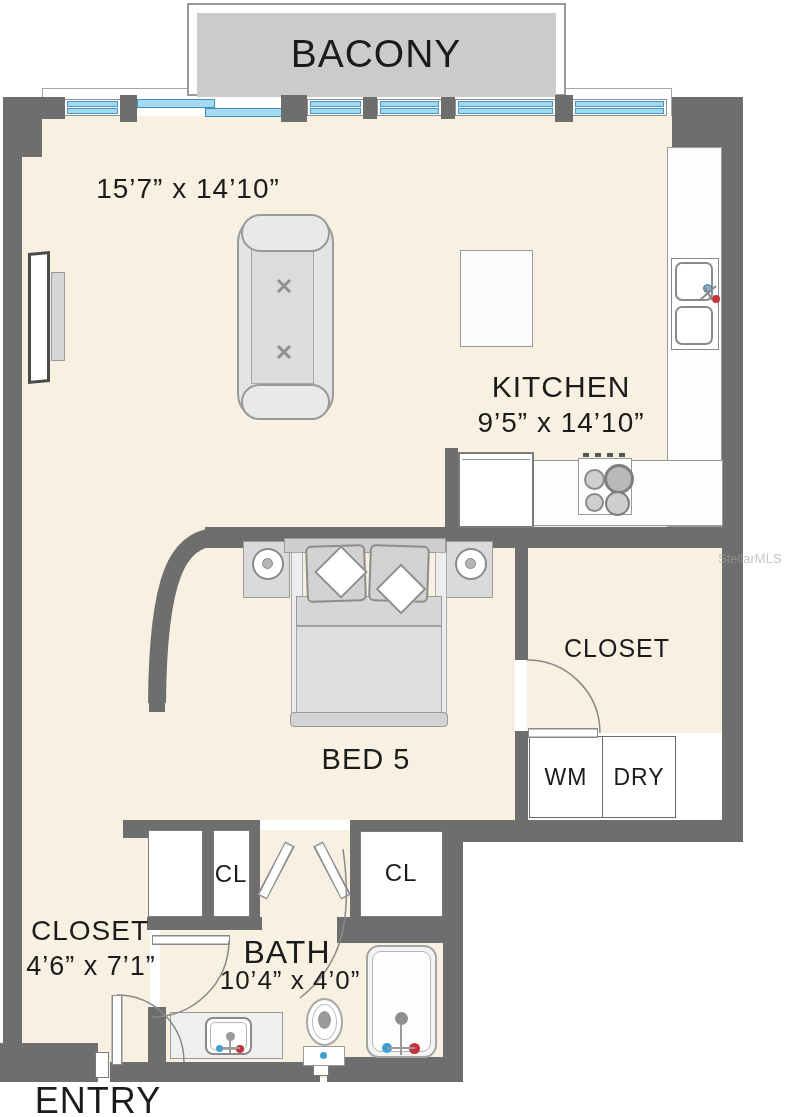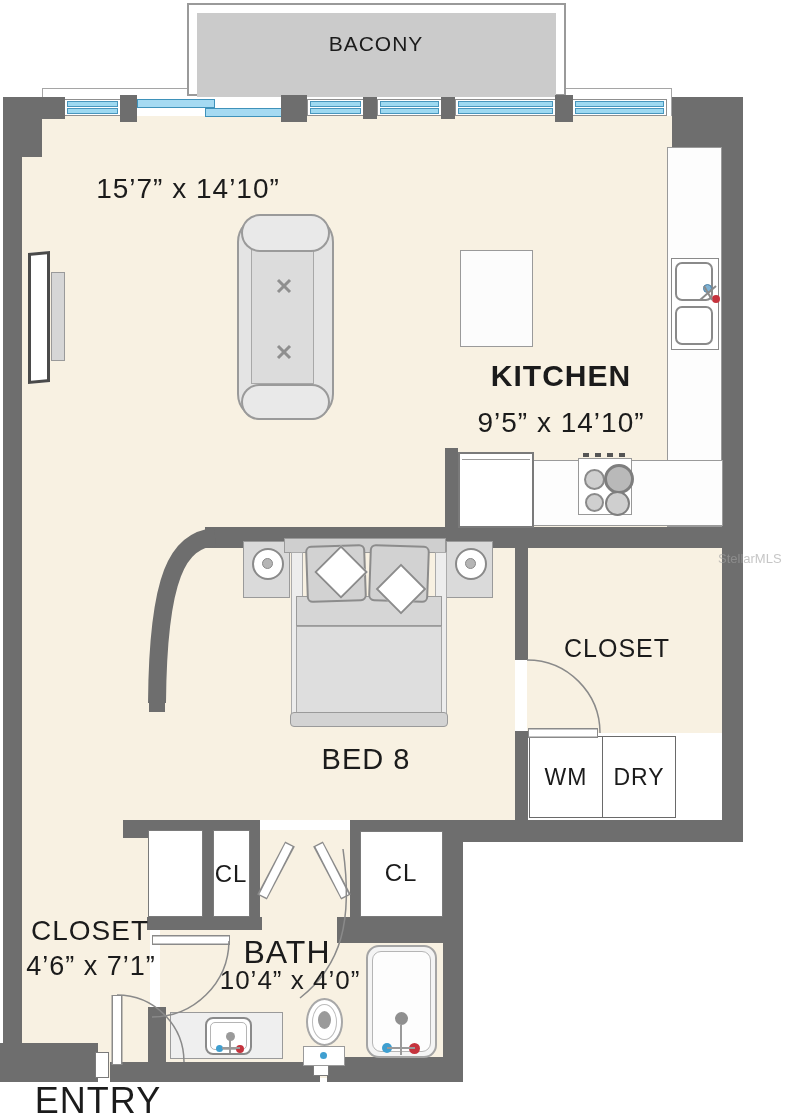--- a/index.html
+++ b/index.html
@@ -23,21 +23,21 @@
 </style>
 </head>
 <body>
 
 <div class="plan">
 
   <div class="abs" style="left:42px;top:88px;width:630px;height:30px;background:#fff;border:1px solid #a5a5a5;box-sizing:border-box;"></div>
 
   <div class="abs" style="left:187px;top:3px;width:379px;height:93px;background:#fff;border:2px solid #9a9a9a;box-sizing:border-box;"></div>
   <div class="abs" style="left:197px;top:13px;width:359px;height:84px;background:#cbcbcb;"></div>
-  <div class="lbl" style="left:376px;top:32px;font-size:21px;">BACONY</div>
+  <div class="lbl" style="left:376px;top:32px;font-size:39px;">BACONY</div>
 
   <div class="flr" style="left:22px;top:116px;width:700px;height:412px;"></div>
   <div class="flr" style="left:22px;top:528px;width:128px;height:530px;"></div>
   <div class="flr" style="left:148px;top:528px;width:367px;height:292px;"></div>
   <div class="flr" style="left:256px;top:830px;width:100px;height:100px;"></div>
   <div class="flr" style="left:160px;top:930px;width:283px;height:132px;"></div>
   <div class="flr" style="left:527px;top:548px;width:195px;height:186px;"></div>
   <div class="flrw" style="left:527px;top:733px;width:195px;height:88px;"></div>
   <div class="flr" style="left:95px;top:1050px;width:235px;height:28px;"></div>
 
@@ -207,23 +207,23 @@
 
     <g stroke="#9a9a9a" stroke-width="2" fill="none">
       <line x1="401" y1="1025" x2="401" y2="1055"></line>
         <line x1="387" y1="1048" x2="415" y2="1048"></line>
       <line x1="230" y1="1037" x2="230" y2="1053"></line>
         <line x1="222" y1="1048" x2="240" y2="1048"></line>
     </g>
   </svg>
 
   <div class="lbl" style="left:188px;top:173px;font-size:28px;">15’7” x 14’10”</div>
-  <div class="lbl" style="left:561px;top:359px;font-size:30px;font-weight:bold;">KITCHEN</div>
+  <div class="lbl" style="left:561px;top:370px;font-size:30px;">KITCHEN</div>
   <div class="lbl" style="left:561px;top:407px;font-size:28px;">9’5” x 14’10”</div>
-  <div class="lbl" style="left:366px;top:743px;font-size:29px;">BED 8</div>
+  <div class="lbl" style="left:366px;top:743px;font-size:29px;">BED 5</div>
   <div class="lbl" style="left:617px;top:634px;font-size:25px;">CLOSET</div>
   <div class="lbl" style="left:566px;top:764px;font-size:23px;">WM</div>
   <div class="lbl" style="left:639px;top:764px;font-size:23px;">DRY</div>
   <div class="lbl" style="left:231px;top:860px;font-size:24px;">CL</div>
   <div class="lbl" style="left:401px;top:859px;font-size:24px;">CL</div>
   <div class="lbl" style="left:90px;top:915px;font-size:28px;">CLOSET</div>
   <div class="lbl" style="left:91px;top:951px;font-size:27px;">4’6” x 7’1”</div>
   <div class="lbl" style="left:287px;top:934px;font-size:32px;">BATH</div>
   <div class="lbl" style="left:290px;top:965px;font-size:26px;">10’4” x 4’0”</div>
   <div class="lbl" style="left:98px;top:1080px;font-size:36px;">ENTRY</div>

